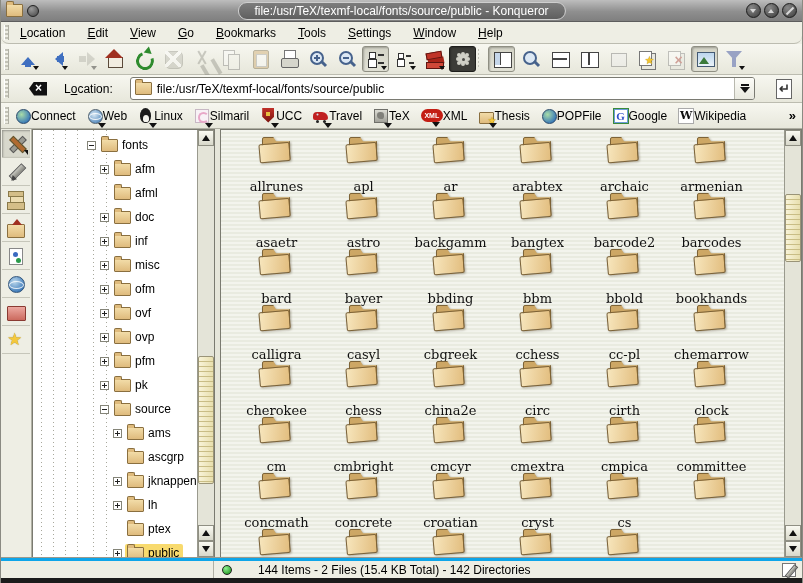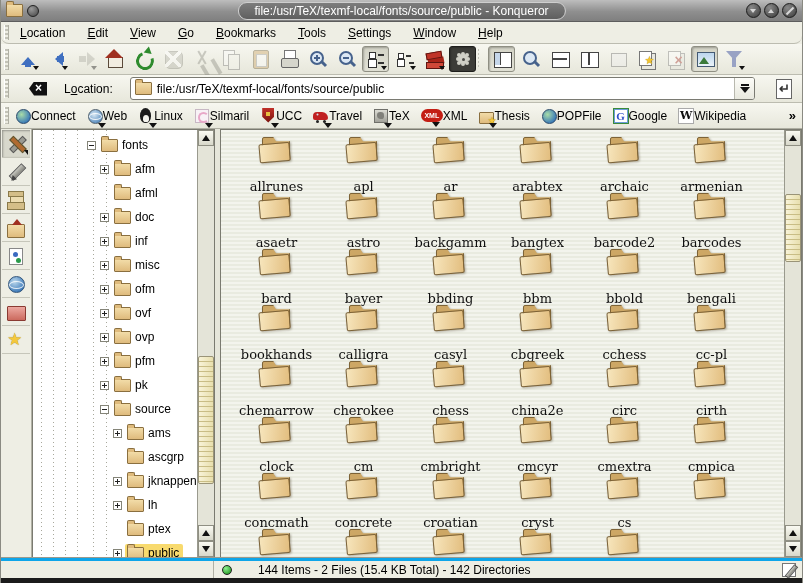--- a/index.html
+++ b/index.html
@@ -710,24 +710,20 @@
           <div class="fitem">
             <span class="big-folder"></span>
             <span class="flabel">bbm</span>
           </div>
           <div class="fitem">
             <span class="big-folder"></span>
             <span class="flabel">bbold</span>
           </div>
           <div class="fitem">
             <span class="big-folder"></span>
-            <span class="flabel">bengali</span>
-          </div>
-          <div class="fitem">
-            <span class="big-folder"></span>
             <span class="flabel">bookhands</span>
           </div>
           <div class="fitem">
             <span class="big-folder"></span>
             <span class="flabel">calligra</span>
           </div>
           <div class="fitem">
             <span class="big-folder"></span>
             <span class="flabel">casyl</span>
           </div>
@@ -783,20 +779,24 @@
             <span class="big-folder"></span>
             <span class="flabel">cmcyr</span>
           </div>
           <div class="fitem">
             <span class="big-folder"></span>
             <span class="flabel">cmextra</span>
           </div>
           <div class="fitem">
             <span class="big-folder"></span>
             <span class="flabel">cmpica</span>
+          </div>
+          <div class="fitem">
+            <span class="big-folder"></span>
+            <span class="flabel">committee</span>
           </div>
           <div class="fitem">
             <span class="big-folder"></span>
             <span class="flabel">concmath</span>
           </div>
           <div class="fitem">
             <span class="big-folder"></span>
             <span class="flabel">concrete</span>
           </div>
           <div class="fitem">

